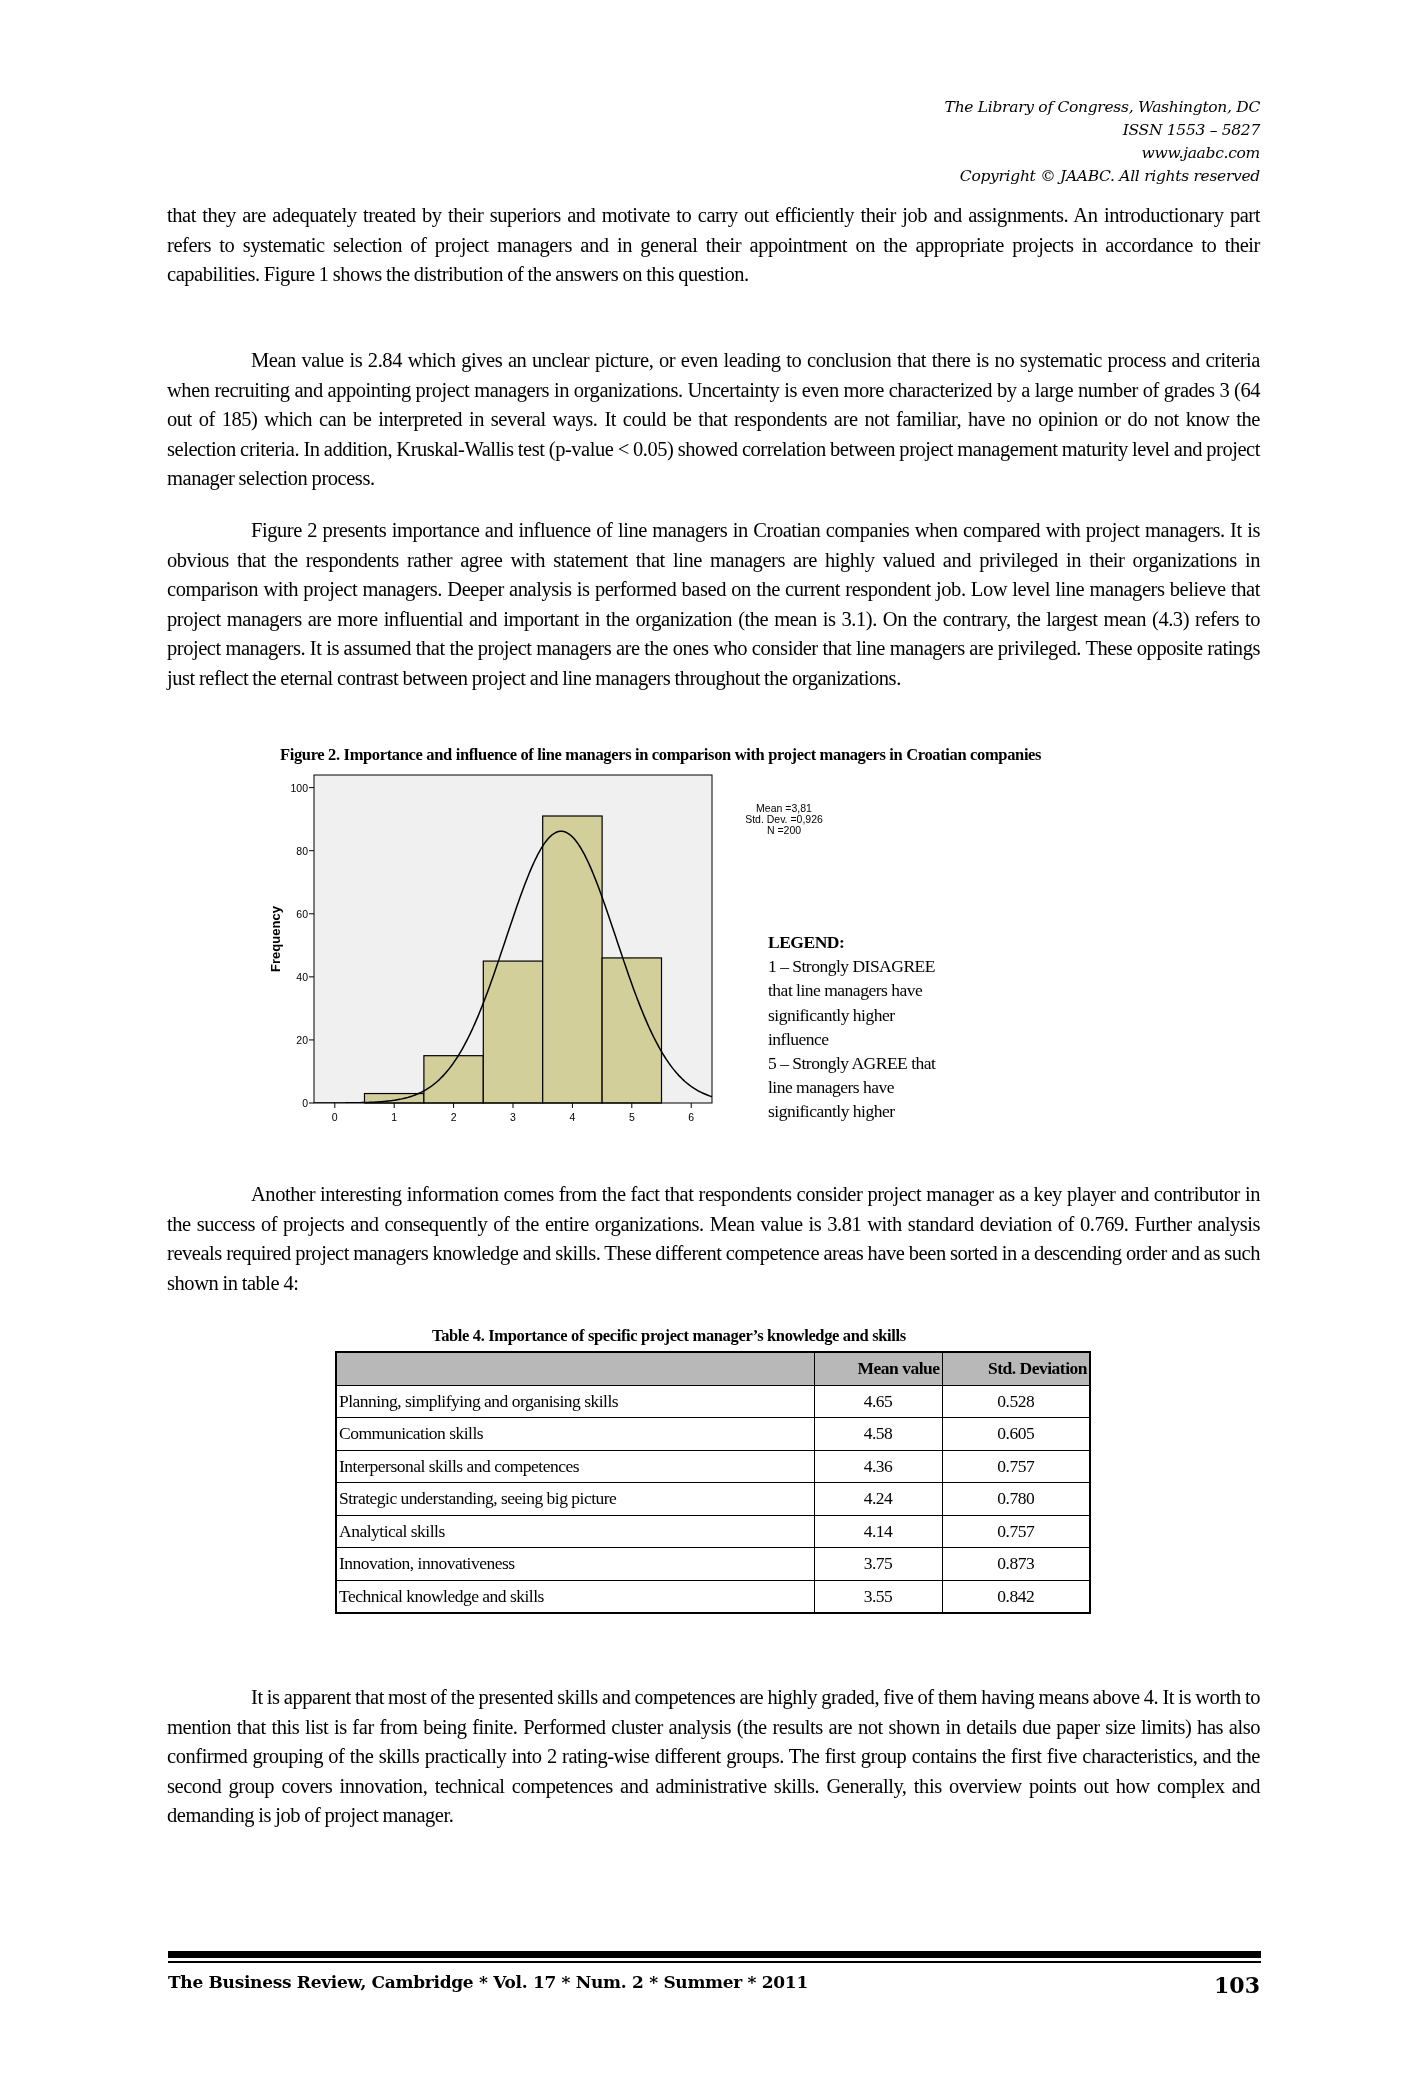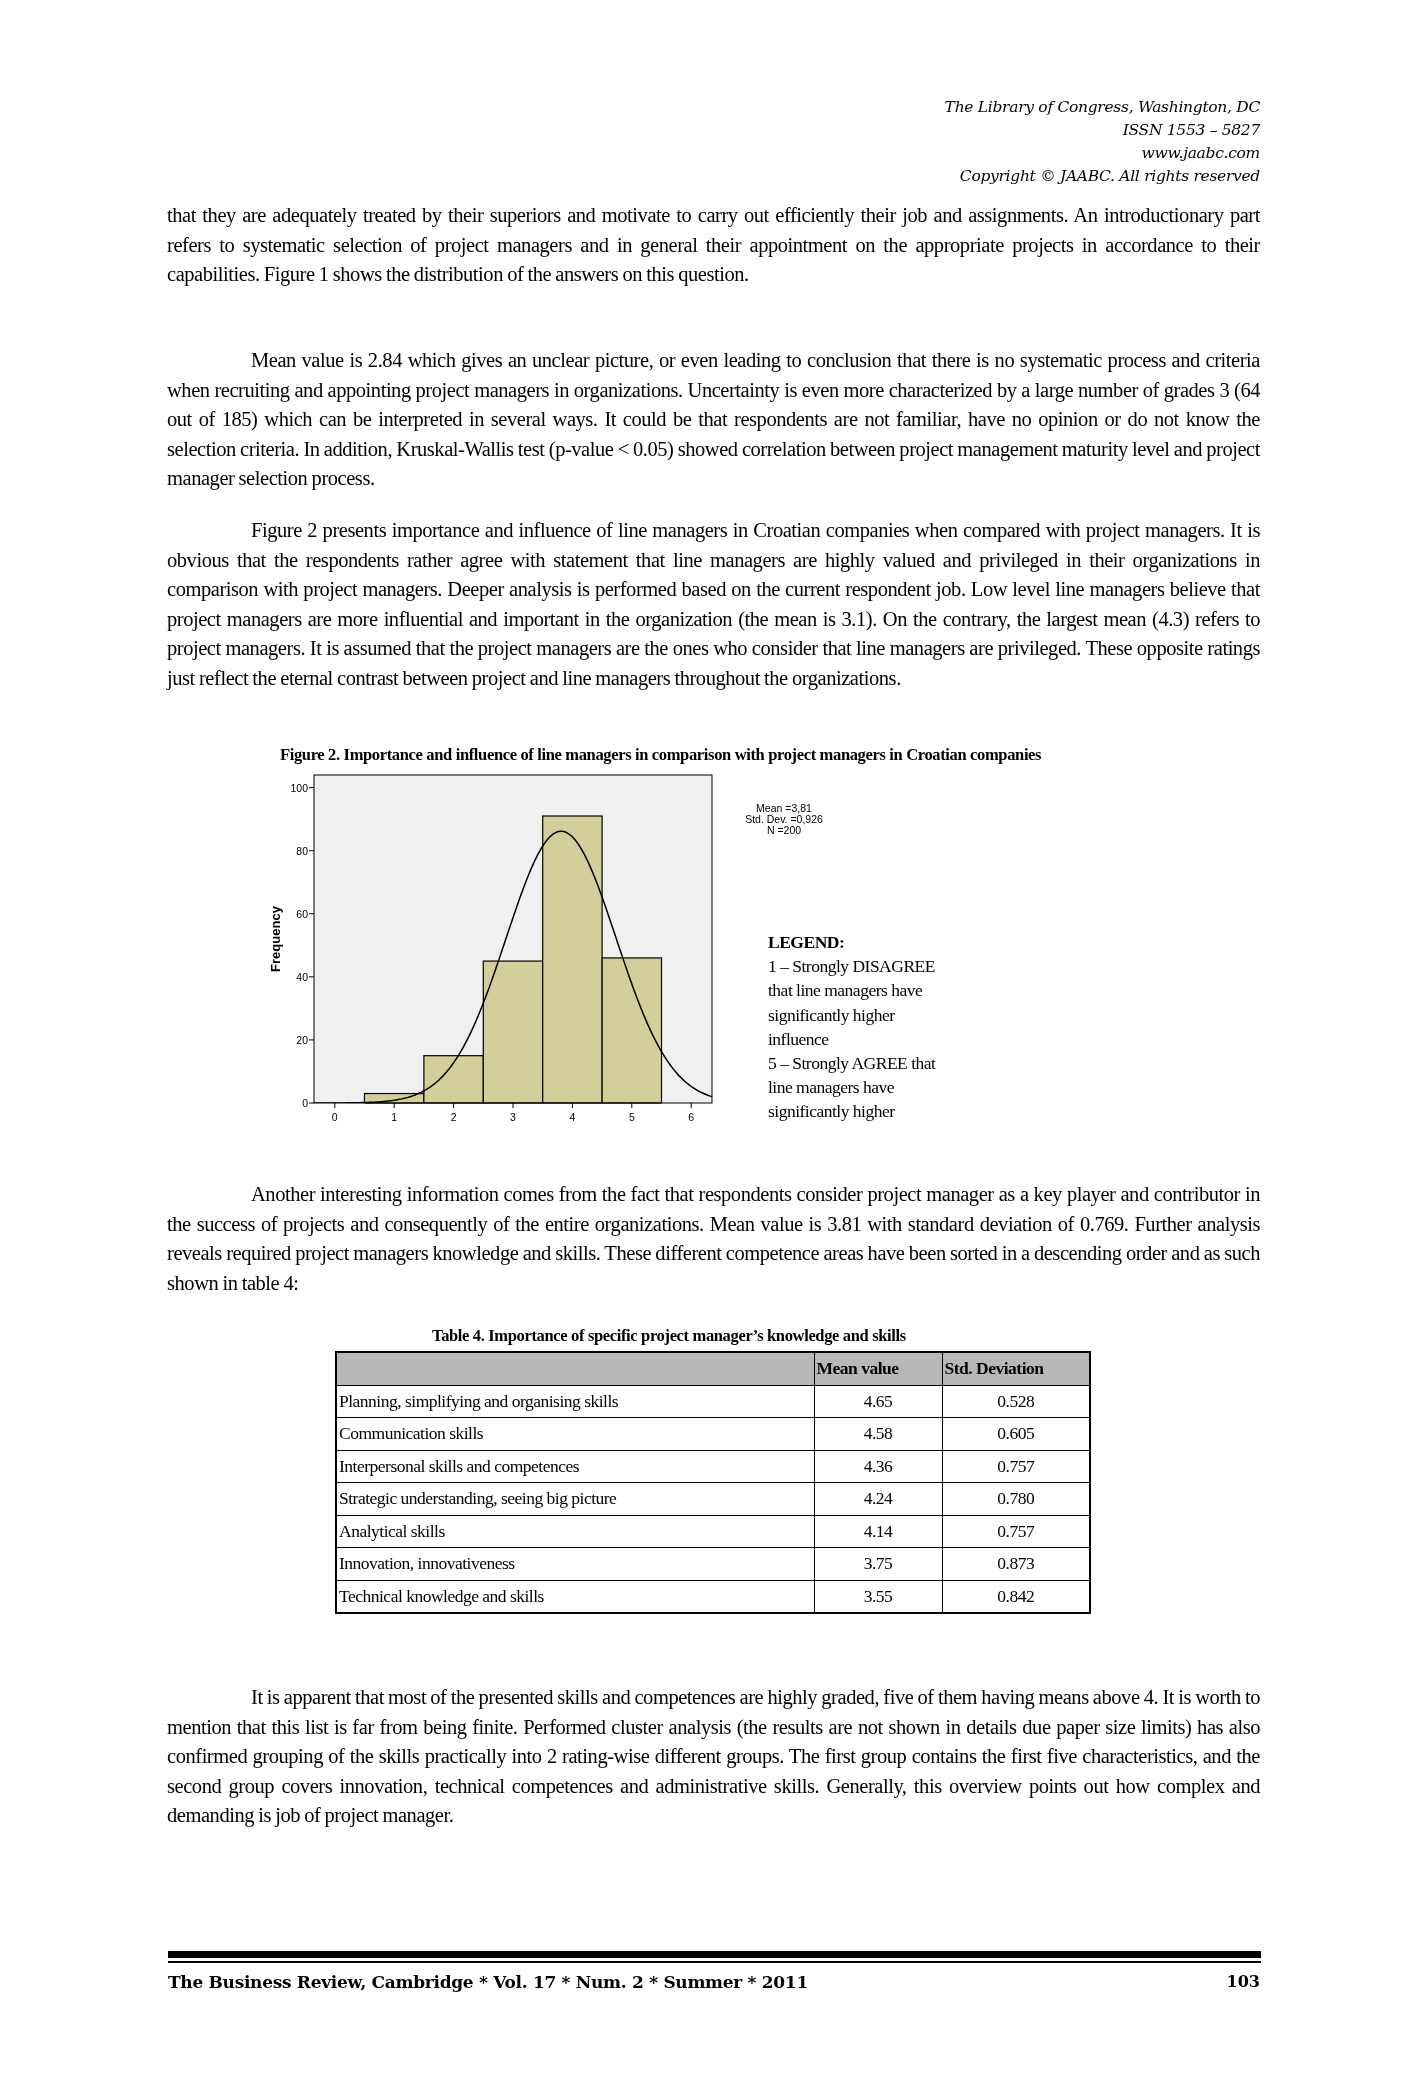--- a/index.html
+++ b/index.html
@@ -12,28 +12,28 @@
   .para.indent { text-indent: 84px; }
   .caption { position: absolute; font-weight: bold; font-size: 16.5px; letter-spacing: -0.35px; white-space: nowrap; }
   #chart { position: absolute; left: 250px; top: 770px; }
   .stats { position: absolute; left: 740px; top: 795px; width: 88px; text-align: center;
            font-family: "Liberation Sans", sans-serif; font-size: 10.5px; line-height: 11px; color: #000; margin-top: 8px; }
   .legend { position: absolute; left: 768px; top: 930px; font-size: 17.5px; line-height: 24.2px; letter-spacing: -0.5px; }
   .legend .ltitle { font-weight: bold; }
   table.t4 { position: absolute; left: 335px; top: 1351px; width: 756px; border-collapse: collapse;
              font-size: 17.5px; letter-spacing: -0.5px; border: 2px solid #000; }
   table.t4 th, table.t4 td { border: 1px solid #000; height: 31.5px; padding: 0 2px; }
-  table.t4 th { background: #b8b8b8; font-weight: bold; text-align: left; }
+  table.t4 th { background: #b8b8b8; font-weight: bold; text-align: right; }
   table.t4 td.num { text-align: center; }
   table.t4 col.c1 { width: 478px; }
   table.t4 col.c2 { width: 128px; }
   .rule-thick { position: absolute; left: 168px; width: 1093px; top: 1951px; height: 7px; background: #000; }
   .rule-thin { position: absolute; left: 168px; width: 1093px; top: 1961px; height: 2px; background: #000; }
   .footer-left { position: absolute; left: 168px; top: 1972px; font-family: "DejaVu Serif", serif; font-weight: bold; font-size: 17px; letter-spacing: -0.3px; }
-  .footer-right { position: absolute; right: 168px; top: 1972px; font-family: "DejaVu Serif", serif; font-weight: bold; font-size: 16px; }
+  .footer-right { position: absolute; right: 168px; top: 1972px; font-family: "DejaVu Serif", serif; font-weight: bold; font-size: 22px; }
 </style>
 </head>
 <body>
 
 <div class="hdr">
   <div>The Library of Congress, Washington, DC</div>
   <div>ISSN 1553 – 5827</div>
   <div>www.jaabc.com</div>
   <div>Copyright ©  JAABC. All rights reserved</div>
 </div>

